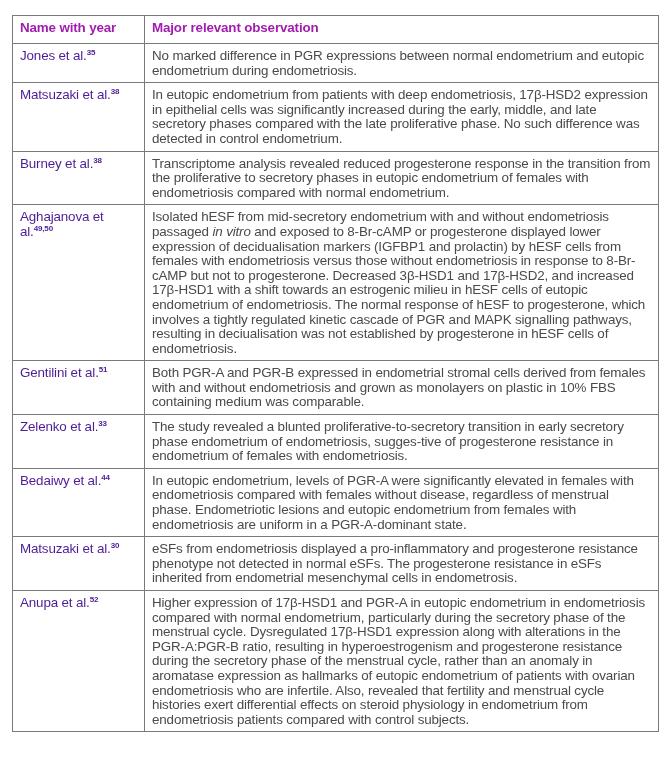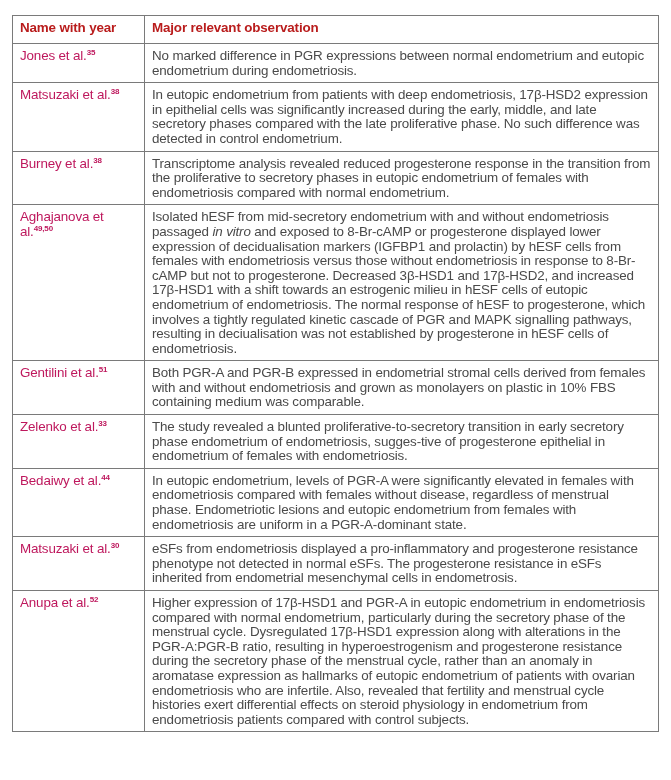--- a/index.html
+++ b/index.html
@@ -32,26 +32,26 @@
       border: 1.5px solid #7a7a7a;
       vertical-align: top;
       text-align: left;
       font-size: 13.4px;
       line-height: 14.6px;
       padding: 5px 7px 4px 7px;
       letter-spacing: -0.15px;
     }
     th {
       font-weight: bold;
-      color: #b91c1c;
+      color: #a21caf;
       height: 18px;
       padding-top: 5px;
     }
     td.name {
-      color: #be185d;
+      color: #4c1d95;
       margin-top: 21px;
     }
     sup {
       font-size: 8px;
       line-height: 0;
       vertical-align: 5px;
       font-weight: bold;
     }
     em { }
   </style>
@@ -86,21 +86,21 @@
       <tr>
         <td class="name"><span>Aghajanova et al.</span><sup>49,50</sup></td>
         <td><span>Isolated hESF from mid-secretory endometrium with and without endometriosis passaged </span><em>in vitro</em><span> and exposed to 8-Br-cAMP or progesterone displayed lower expression of decidualisation markers (IGFBP1 and prolactin) by hESF cells from females with endometriosis versus those without endometriosis in response to 8-Br-cAMP but not to progesterone. Decreased 3β-HSD1 and 17β-HSD2, and increased 17β-HSD1 with a shift towards an estrogenic milieu in hESF cells of eutopic endometrium of endometriosis. The normal response of hESF to progesterone, which involves a tightly regulated kinetic cascade of PGR and MAPK signalling pathways, resulting in deciualisation was not established by progesterone in hESF cells of endometriosis.</span></td>
       </tr>
       <tr>
         <td class="name"><span>Gentilini et al.</span><sup>51</sup></td>
         <td>Both PGR-A and PGR-B expressed in endometrial stromal cells derived from females with and without endometriosis and grown as monolayers on plastic in 10% FBS containing medium was comparable.</td>
       </tr>
       <tr>
         <td class="name"><span>Zelenko et al.</span><sup>33</sup></td>
-        <td>The study revealed a blunted proliferative-to-secretory transition in early secretory phase endometrium of endometriosis, sugges-tive of progesterone epithelial in endometrium of females with endometriosis.</td>
+        <td>The study revealed a blunted proliferative-to-secretory transition in early secretory phase endometrium of endometriosis, sugges-tive of progesterone resistance in endometrium of females with endometriosis.</td>
       </tr>
       <tr>
         <td class="name"><span>Bedaiwy et al.</span><sup>44</sup></td>
         <td>In eutopic endometrium, levels of PGR-A were significantly elevated in females with endometriosis compared with females without disease, regardless of menstrual phase. Endometriotic lesions and eutopic endometrium from females with endometriosis are uniform in a PGR-A-dominant state.</td>
       </tr>
       <tr>
         <td class="name"><span>Matsuzaki et al.</span><sup>30</sup></td>
         <td>eSFs from endometriosis displayed a pro-inflammatory and progesterone resistance phenotype not detected in normal eSFs. The progesterone resistance in eSFs inherited from endometrial mesenchymal cells in endometrosis.</td>
       </tr>
       <tr>

